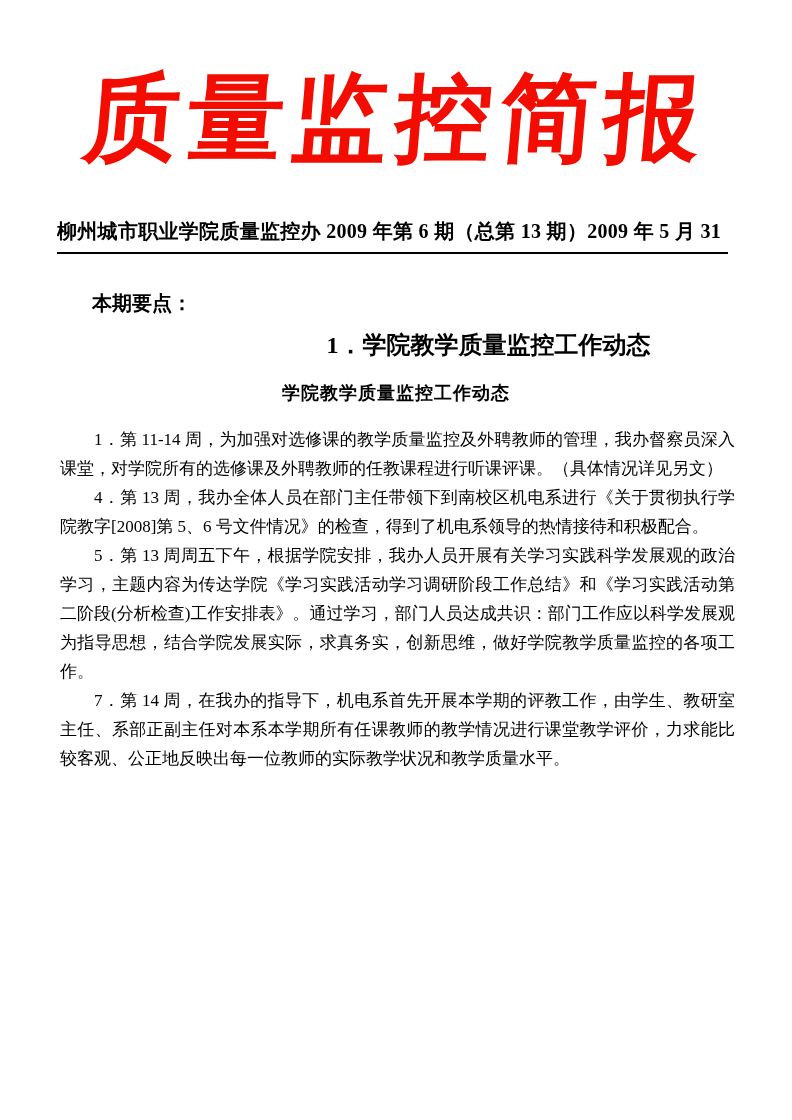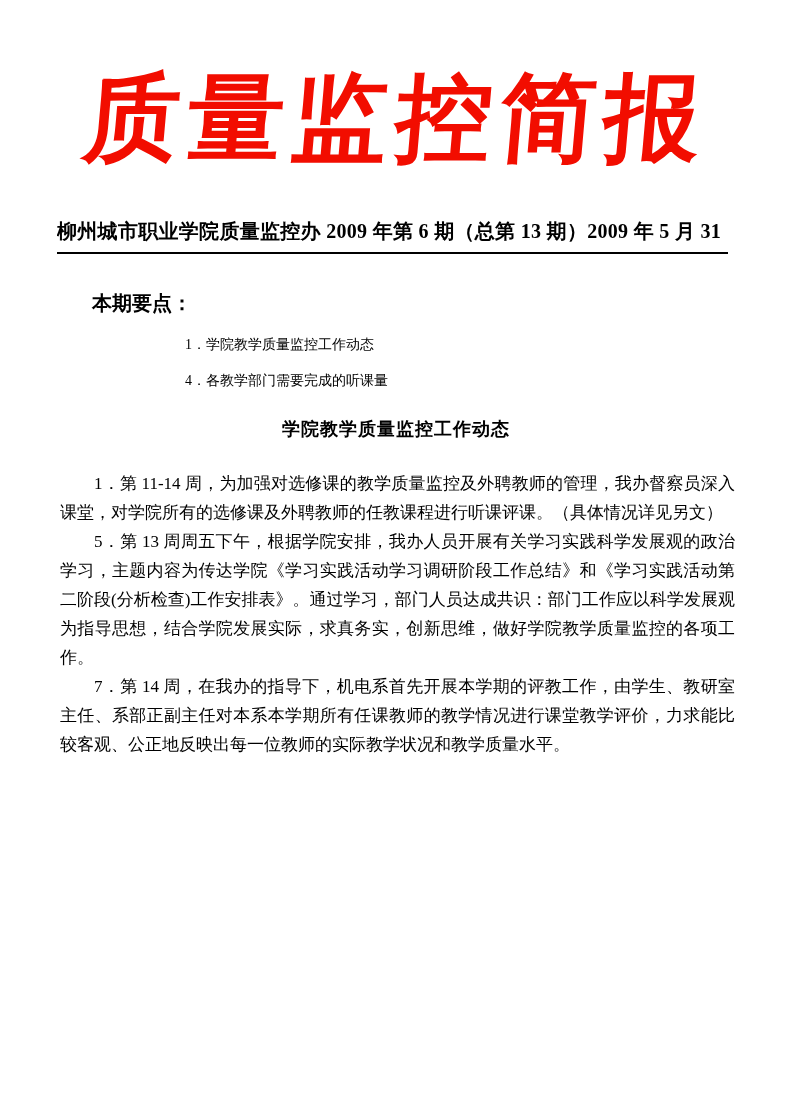--- a/index.html
+++ b/index.html
@@ -37,33 +37,34 @@
   }
   .highlights-label {
     margin: 36px 0 0 92px;
     font-size: 20px;
     font-weight: bold;
   }
   .highlight-list {
     margin: 10px 0 0 185px;
   }
   .highlight-item {
-    font-size: 14px;
-    font-weight: normal;
+    font-size: 24px;
+    font-weight: bold;
     line-height: 36px;
+    text-align: center;
   }
   .section-heading {
     margin-top: 18px;
     text-align: center;
     font-size: 18px;
     font-weight: bold;
     letter-spacing: 1px;
   }
   .body-text {
-    margin: 28px 57px 0 60px;
+    margin: 20px 57px 0 60px;
     font-size: 17px;
     line-height: 29px;
     text-align: justify;
   }
   .body-text p {
     margin: 0;
     text-indent: 2em;
   }
 </style>
 </head>
@@ -72,24 +73,24 @@
 <div class="page">
 
   <div class="masthead" style="color: rgb(242, 13, 0);">质量监控简报</div>
 
   <div class="issue-line">柳州城市职业学院质量监控办 2009 年第 6 期（总第 13 期）2009 年 5 月 31 日</div>
 
   <div class="highlights-label">本期要点：</div>
 
   <div class="highlight-list">
     <div class="highlight-item">1．学院教学质量监控工作动态</div>
-    <div class="highlight-item">4．各教学部门需要完成的听课量</div>
   </div>
 
   <div class="section-heading">学院教学质量监控工作动态</div>
 
   <div class="body-text">
     <p>1．第 11-14 周，为加强对选修课的教学质量监控及外聘教师的管理，我办督察员深入课堂，对学院所有的选修课及外聘教师的任教课程进行听课评课。（具体情况详见另文）</p>
+    <p>4．第 13 周，我办全体人员在部门主任带领下到南校区机电系进行《关于贯彻执行学院教字[2008]第 5、6 号文件情况》的检查，得到了机电系领导的热情接待和积极配合。</p>
     <p>5．第 13 周周五下午，根据学院安排，我办人员开展有关学习实践科学发展观的政治学习，主题内容为传达学院《学习实践活动学习调研阶段工作总结》和《学习实践活动第二阶段(分析检查)工作安排表》。通过学习，部门人员达成共识：部门工作应以科学发展观为指导思想，结合学院发展实际，求真务实，创新思维，做好学院教学质量监控的各项工作。</p>
     <p>7．第 14 周，在我办的指导下，机电系首先开展本学期的评教工作，由学生、教研室主任、系部正副主任对本系本学期所有任课教师的教学情况进行课堂教学评价，力求能比较客观、公正地反映出每一位教师的实际教学状况和教学质量水平。</p>
   </div>
 
 </div>
 
 </body></html>

